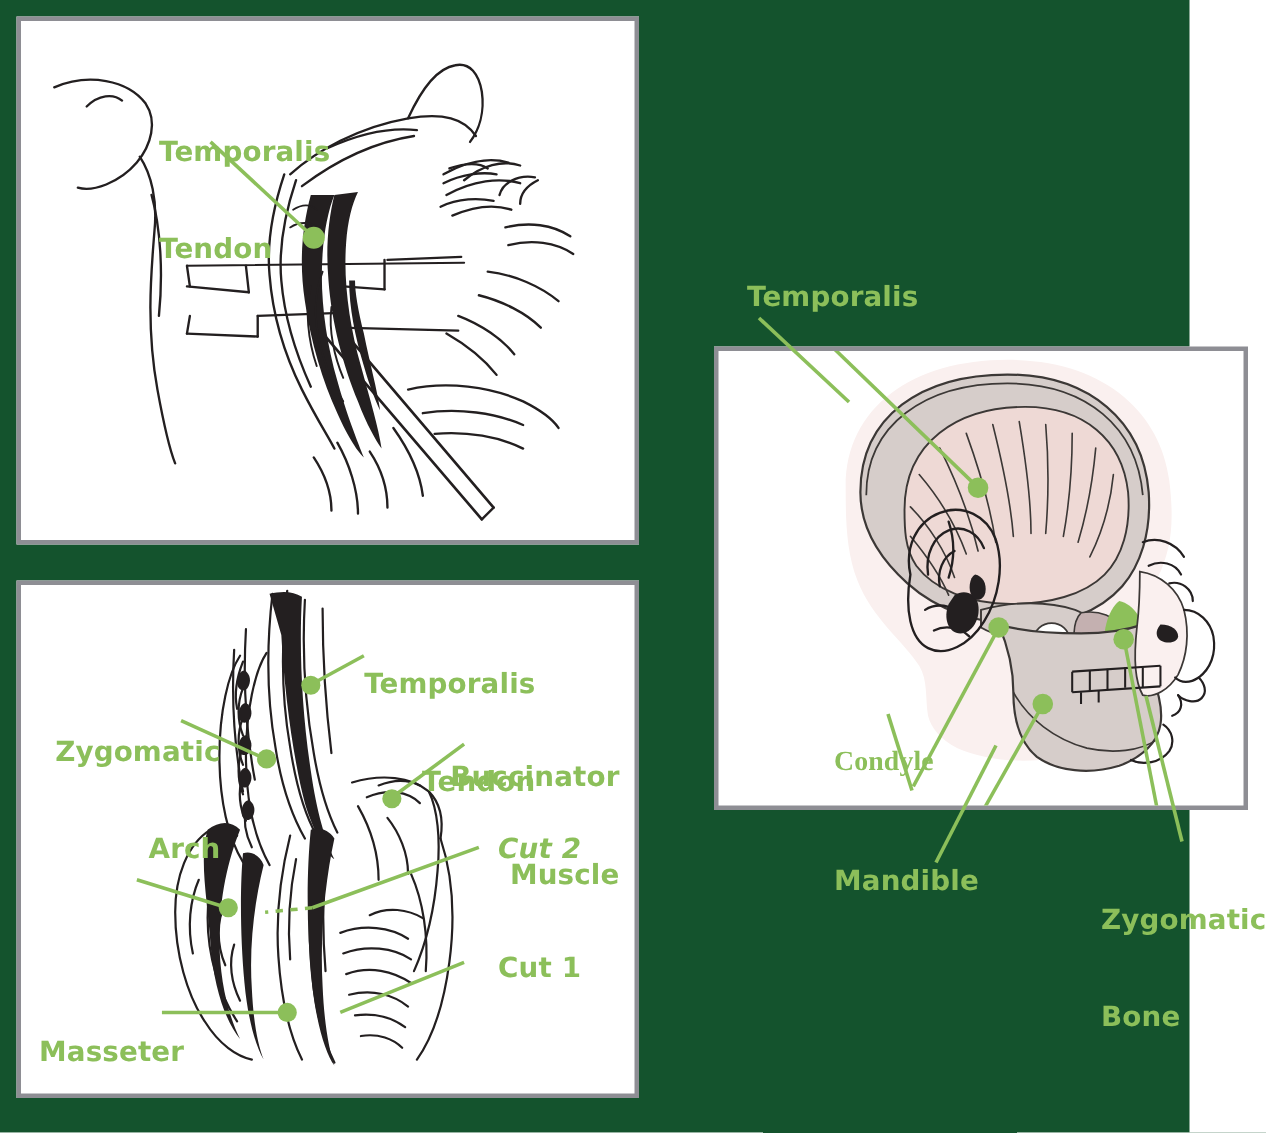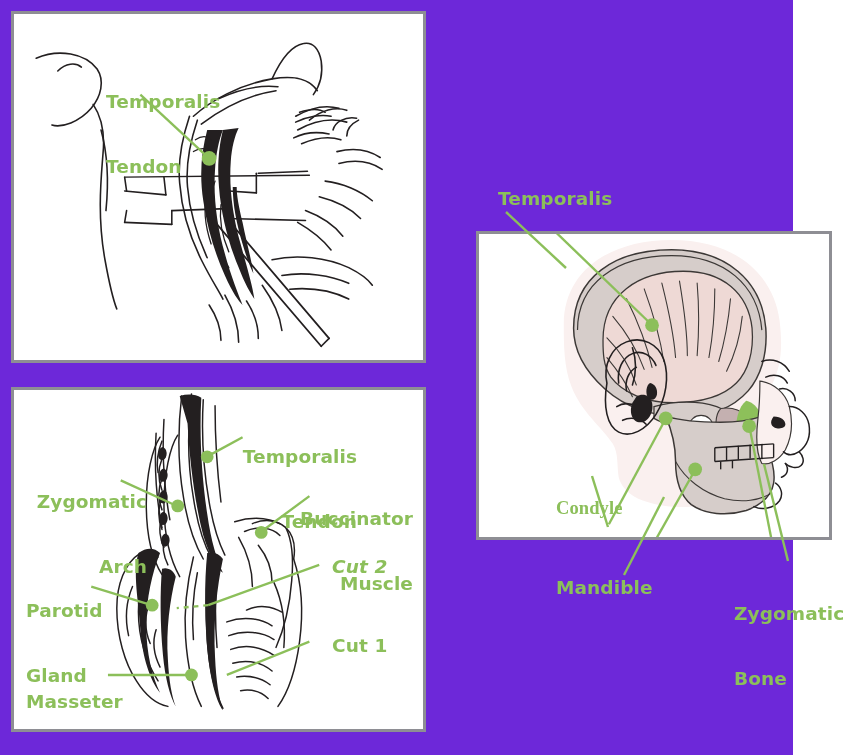--- a/index.html
+++ b/index.html
@@ -14,21 +14,21 @@
     position: relative;
     overflow: hidden;
     font-family: "DejaVu Sans", "Liberation Sans", sans-serif;
   }
 
   .figure-root {
     position: absolute;
     left: 0; top: 0;
     width: 793px;
     height: 755px;
-    background: #6d28d9;
+    background: #14532d;
   }
 
   
   .panel {
     position: absolute;
     background: #ffffff;
     border: 3px solid #8e8e94;
     box-sizing: border-box;
   }
   #panel-incision  { left: 11px;  top: 11px;  width: 415px; height: 352px; }
@@ -258,24 +258,20 @@
     <div class="label right" style="right:276px; top:58px;">
       <div>Zygomatic</div>
       <div>Arch</div>
     </div>
 
     <div class="label right" style="right:10px; top:75px;">
       <div>Buccinator</div>
       <div>Muscle</div>
     </div>
 
-    <div class="label left" style="left:12px; top:167px;">
-      <div>Parotid</div>
-      <div>Gland</div>
-    </div>
 
     <div class="label left" style="left:12px; top:258px;">
       <div>Masseter</div>
       
     </div>
 
     <div class="label left" style="left:318px; top:166px;font-style:italic;">Cut 2</div>
 
     <div class="label left" style="left:318px; top:245px;text-align:center;">Cut 1</div>
   </div>

